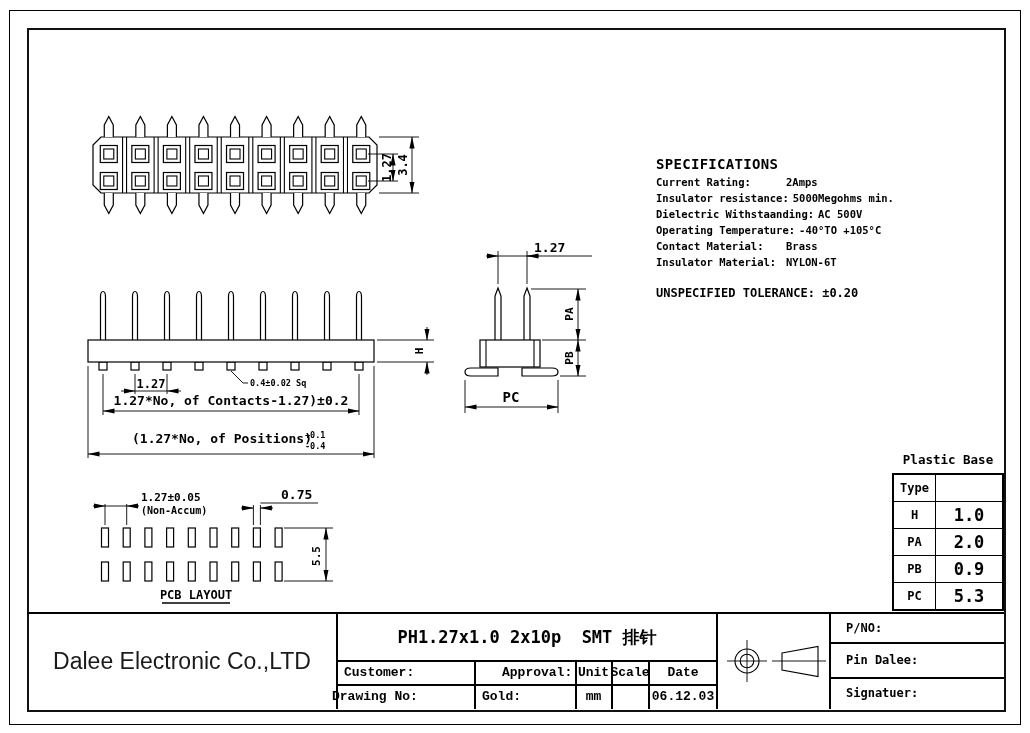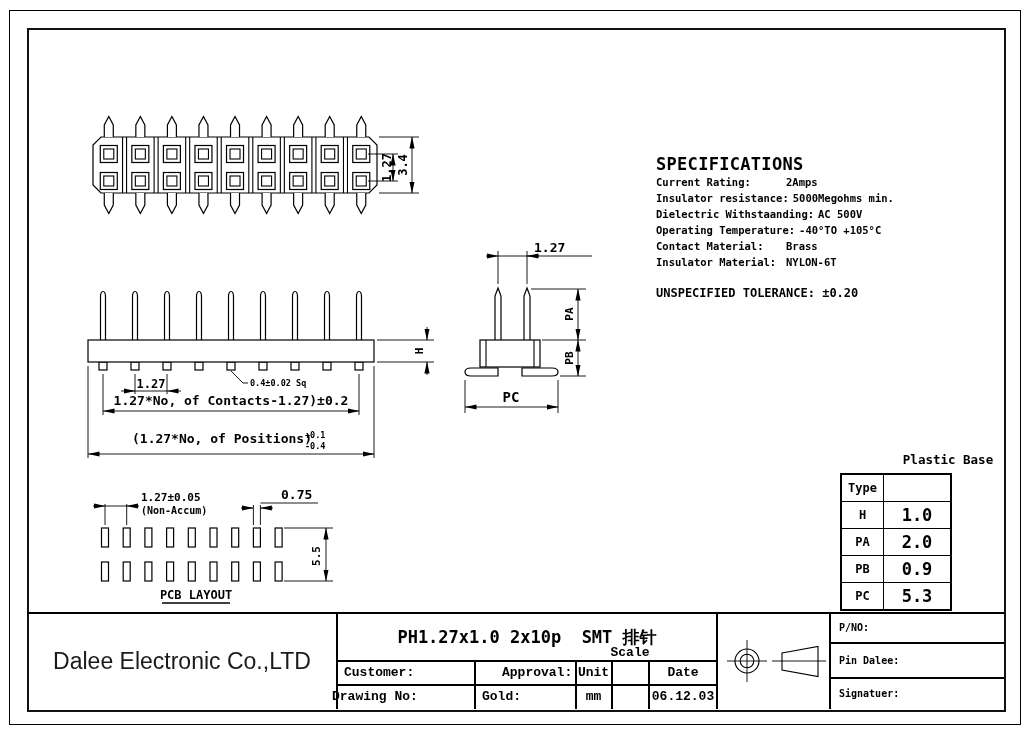--- a/index.html
+++ b/index.html
@@ -15,41 +15,41 @@
   text{fill:#000;font-family:"DejaVu Sans Mono",monospace;font-weight:bold;}
   .dt-sm{font-size:8.5px;}
   .dt-10{font-size:10px;}
   .dt-11{font-size:11px;}
   .dt-12{font-size:12px;}
   .dt-13{font-size:13px;}
   .dt-14{font-size:14px;}
   .abs{position:absolute;}
   
   .specs{left:656px;top:156px;width:340px;font-size:10.5px;font-weight:bold;line-height:16px;}
-  .specs-title{font-size:17px;margin-bottom:2px;letter-spacing:0.3px;}
+  .specs-title{font-size:14px;margin-bottom:2px;letter-spacing:0.3px;}
   .spec-row{display:flex;}
   .spec-label{min-width:126px;padding-right:4px;white-space:pre;}
   .spec-value{white-space:pre;}
   .tol-note{margin-top:15px;font-size:12px;}
   
   .pb-title{left:892px;top:452px;width:112px;text-align:center;font-size:12.5px;font-weight:bold;}
-  .pb-table{left:840px;top:473px;width:112px;border:2px solid #000;border-collapse:collapse;padding-left:42px;}
+  .pb-table{left:892px;top:473px;width:112px;border:2px solid #000;border-collapse:collapse;padding-left:42px;}
   .pb-table td{border:1.5px solid #000;height:26px;padding:0;text-align:center;}
   .pb-type{width:41px;font-size:12px;font-weight:bold;}
   .pb-val{font-size:17px;font-weight:bold;}
   
   .tbline{position:absolute;background:#000;}
   .cell{position:absolute;display:flex;align-items:center;font-weight:bold;}
   .company{left:29px;top:615px;width:306px;height:92px;justify-content:center;
            font-family:"Liberation Sans",sans-serif;font-weight:400;font-size:23px;color:#1a1a1a;}
   .dwg-title{left:339px;top:615px;width:376px;height:44px;justify-content:center;
              font-size:17px;white-space:pre;}
   .fld{font-size:13px;padding-left:5px;font-family:Liberation Mono, monospace;}
   .ctr{justify-content:center;padding-left:0;}
-  .rlab{font-size:10px;padding-left:7px;}
+  .rlab{font-size:12px;padding-left:14px;}
 </style>
 </head>
 <body>
 
 <div class="sheet">
   <div class="outer-frame"></div>
   <div class="inner-frame"></div>
 
   <svg width="1030" height="733" viewBox="0 0 1030 733">
     <defs>
@@ -346,21 +346,21 @@
   <div class="tbline" style="left:830px;top:642px;width:174px;height:2px;"></div>
   <div class="tbline" style="left:830px;top:677px;width:174px;height:2px;"></div>
 
   <div class="cell company">Dalee Electronic Co.,LTD</div>
   <div class="cell dwg-title">PH1.27x1.0 2x10p  SMT 排针</div>
 
   <div class="cell fld" style="left:339px;top:662px;width:133px;height:21px;">Customer:</div>
   <div class="cell fld" style="left:477px;top:662px;width:97px;height:21px;margin-left:20px;">Approval:</div>
   <div class="cell fld ctr" style="left:577px;top:662px;width:33px;height:21px;">Unit</div>
   <div class="cell fld ctr" style="left:613px;top:662px;width:34px;height:21px;"></div>
-  <div class="cell fld ctr" style="left:613px;top:642px;width:34px;height:21px;">Scale</div>
+  <div class="cell fld ctr" style="left:613px;top:662px;width:34px;height:21px;">Scale</div>
   <div class="cell fld ctr" style="left:650px;top:662px;width:66px;height:21px;">Date</div>
 
   <div class="cell fld" style="left:327px;top:686px;width:133px;height:21px;">Drawing No:</div>
   <div class="cell fld" style="left:477px;top:686px;width:97px;height:21px;">Gold:</div>
   <div class="cell fld ctr" style="left:577px;top:686px;width:33px;height:21px;">mm</div>
   <div class="cell fld ctr" style="left:613px;top:686px;width:34px;height:21px;"></div>
   <div class="cell fld ctr" style="left:650px;top:686px;width:66px;height:21px;">06.12.03</div>
 
   <div class="cell rlab" style="left:832px;top:614px;width:170px;height:27px;">P/NO:</div>
   <div class="cell rlab" style="left:832px;top:644px;width:170px;height:32px;">Pin Dalee:</div>

